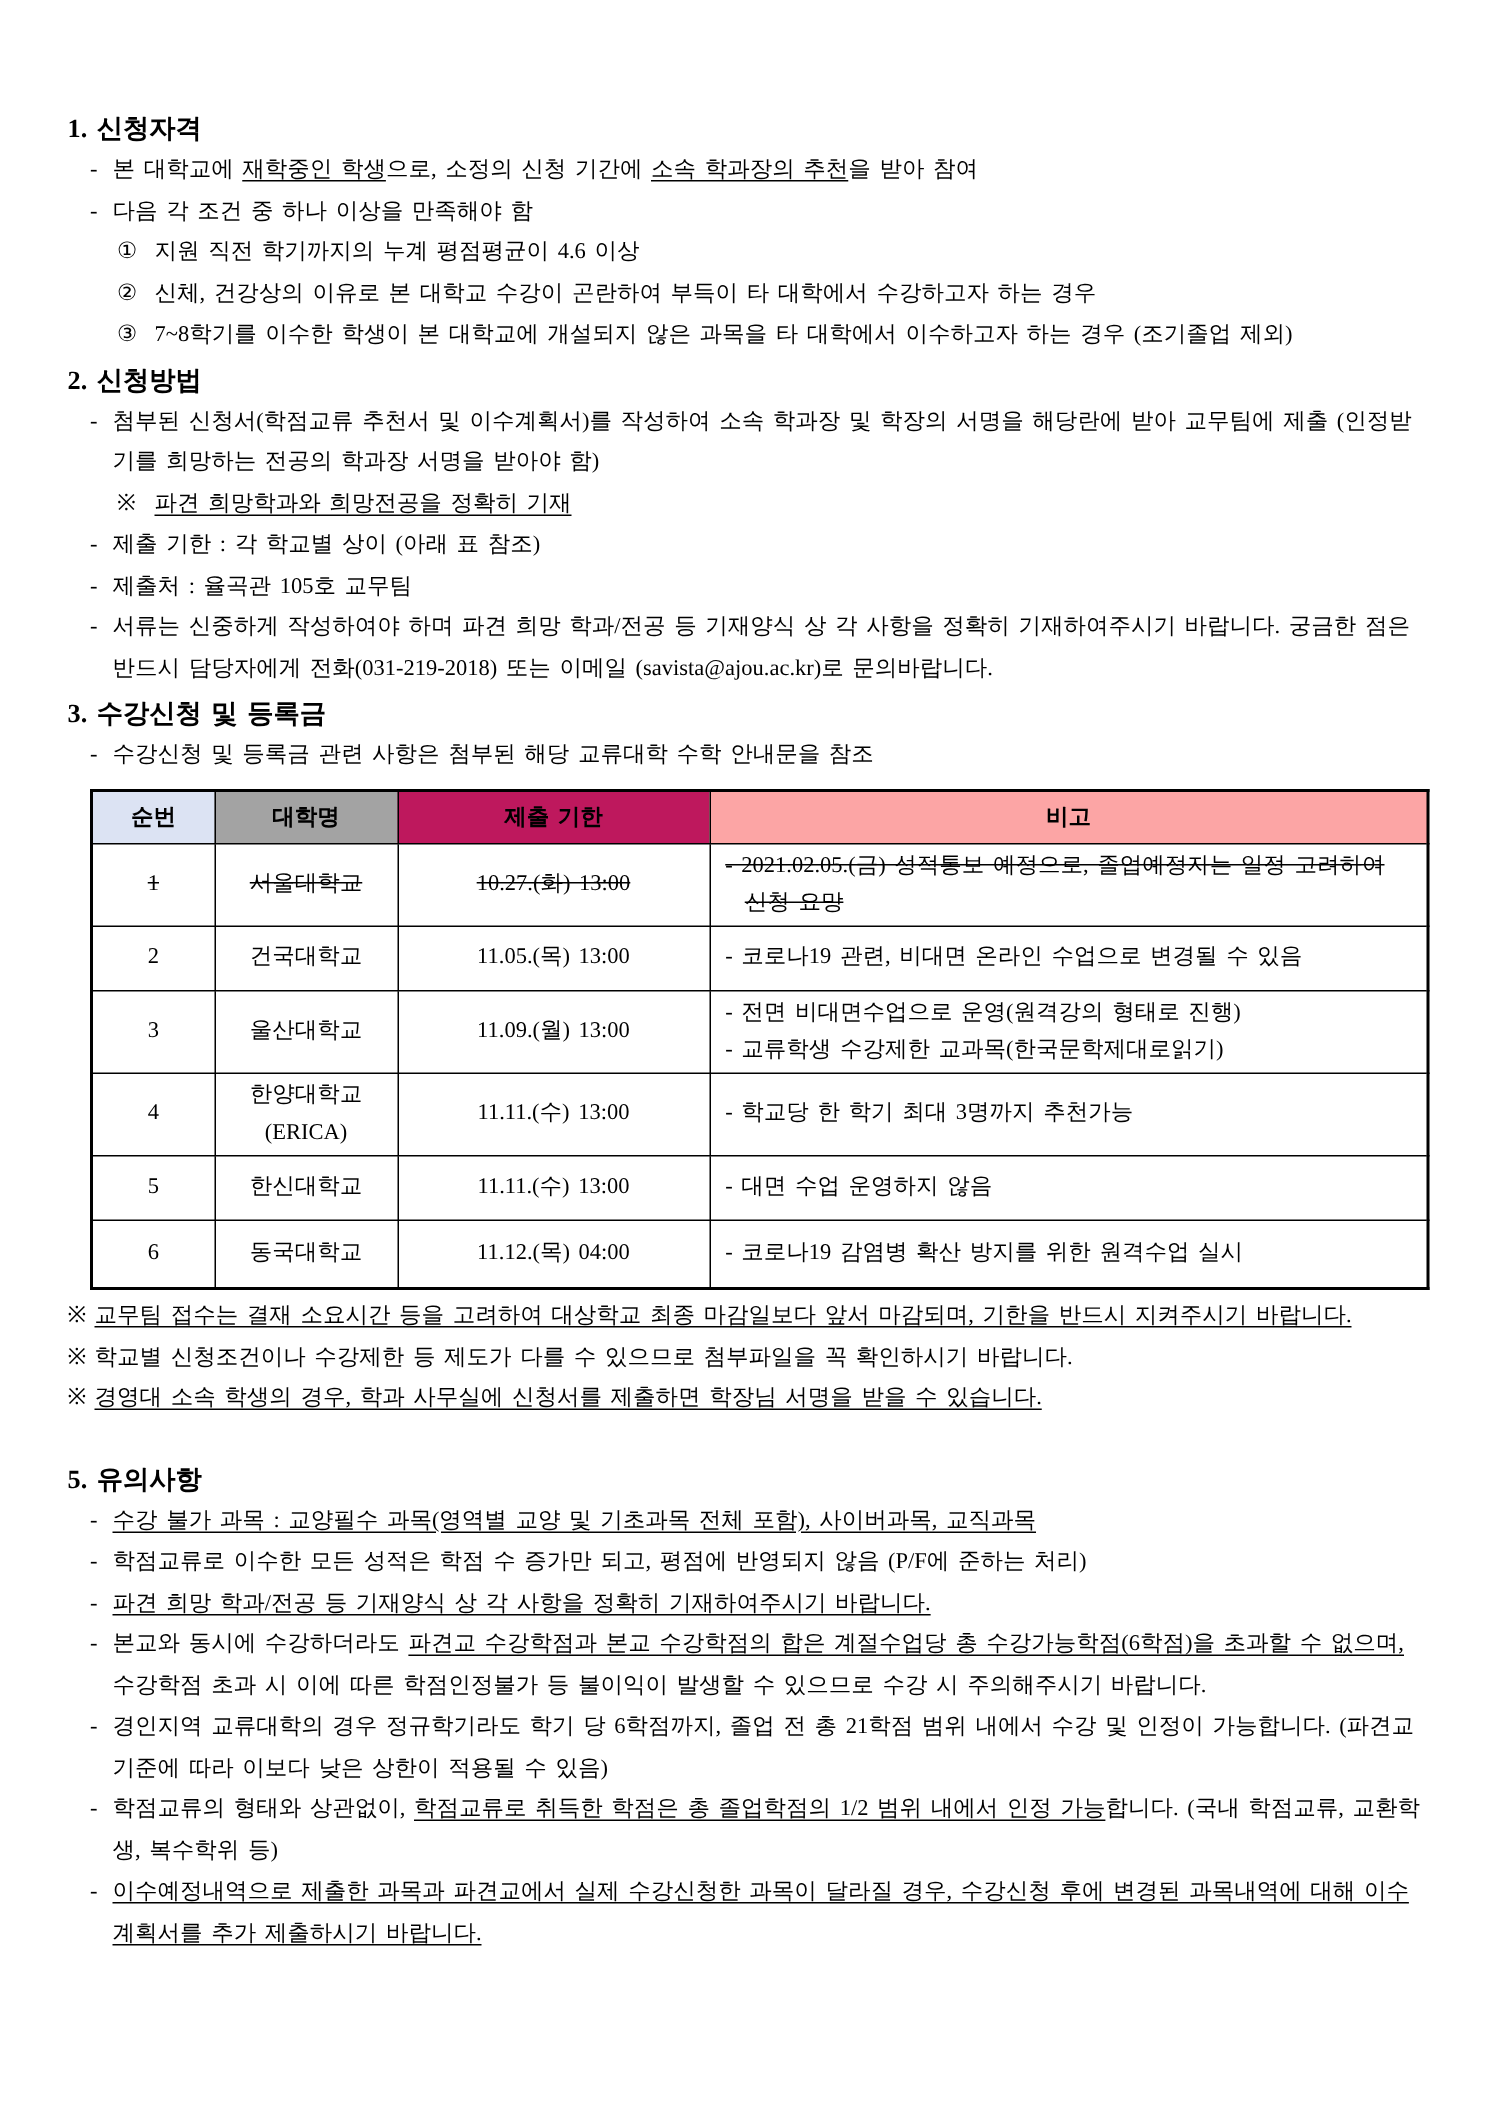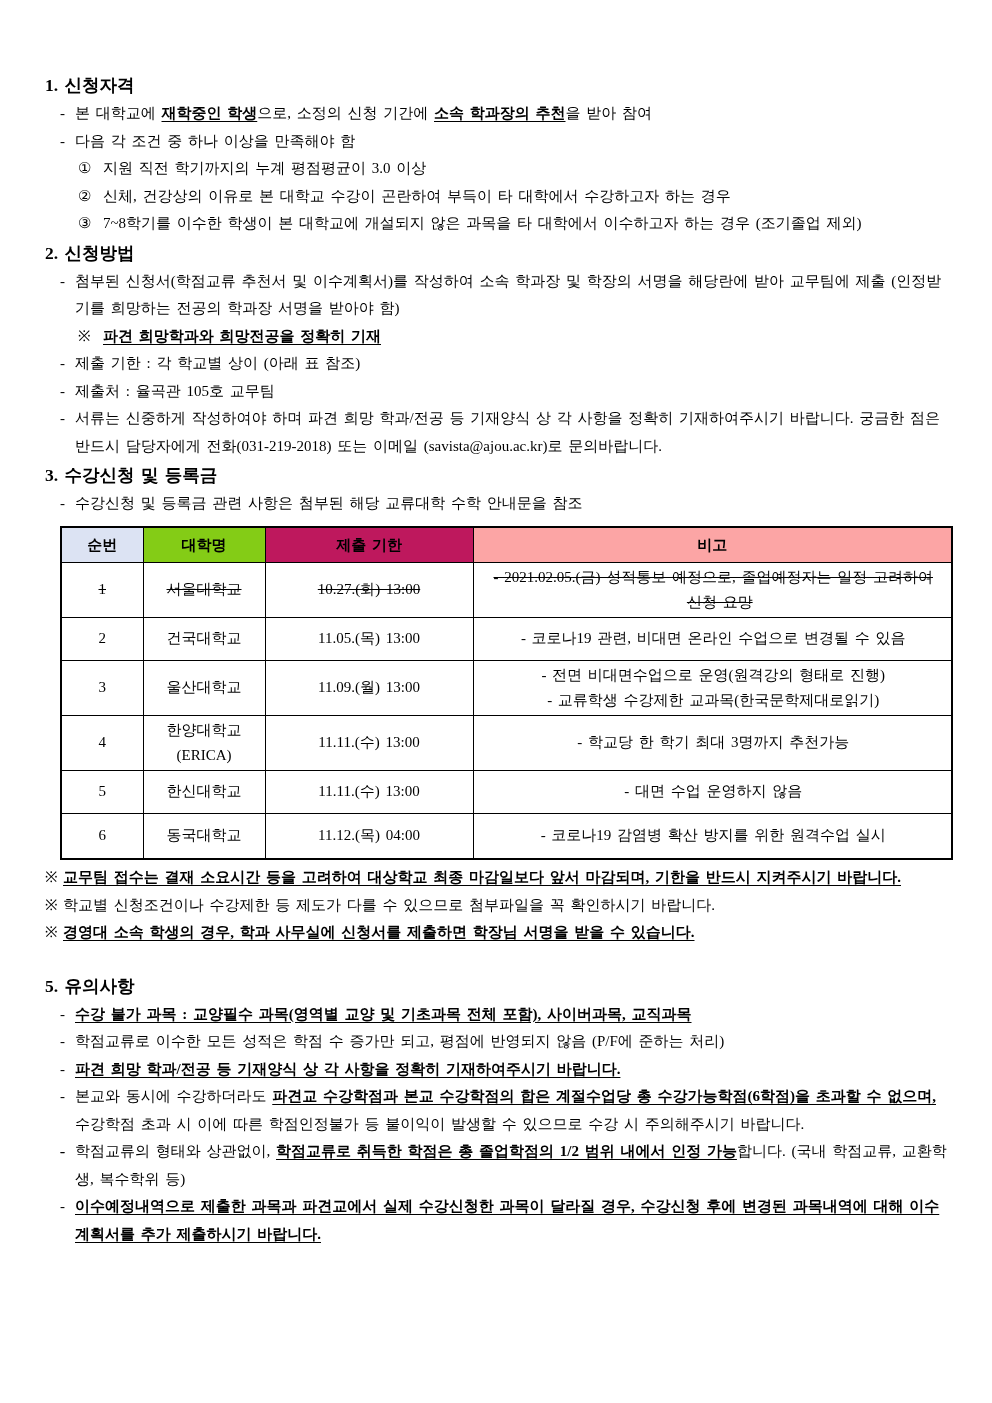--- a/index.html
+++ b/index.html
@@ -20,21 +20,21 @@
     margin:0;
     font-size:17.5px;
     font-weight:bold;
     line-height:30px;
   }
   .items{margin:0;}
   .item{position:relative;padding-left:30px;}
   .item .marker{position:absolute;left:15px;top:0;}
   .item.lvl2{padding-left:58px;}
   .item.lvl2 .marker{left:33px;}
-  .b{font-weight:bold;}
+  .b{font-weight:normal;}
   .u{text-decoration:underline;text-underline-offset:3px;}
   
   table.univ{
     border-collapse:collapse;
     table-layout:fixed;
     width:893px;
     margin:8px 0 4px 15px;
     border:2px solid #000;
     font-size:15px;
   }
@@ -43,21 +43,21 @@
     vertical-align:middle;
     padding:2px 6px;
     line-height:25px;
   }
   table.univ th{
     font-weight:bold;
     height:30px;
     line-height:24px;
   }
   table.univ td.c{text-align:center;}
-  table.univ td.remarks{text-align:center;padding-left:10px;padding-right:8px;}
+  table.univ td.remarks{text-align:left;padding-left:10px;padding-right:8px;}
   .remark-line{padding-left:13px;text-indent:-13px;}
   tbody tr:nth-child(1){height:52px;}
   tbody tr:nth-child(2){height:43px;}
   tbody tr:nth-child(3){height:50px;}
   tbody tr:nth-child(4){height:49px;}
   tbody tr:nth-child(5){height:43px;}
   tbody tr:nth-child(6){height:46px;}
   tr.strike td{text-decoration:line-through;}
   .col-no{width:82px;}
   .col-univ{width:122px;}
@@ -72,21 +72,21 @@
 </head>
 <body>
 
 <div class="page">
 
   <section>
     <h2 class="sec-h">1. 신청자격</h2>
     <div class="items">
         <div class="item"><span class="marker">-</span><span class="">본 대학교에 </span><span class="b u">재학중인 학생</span><span class="">으로, 소정의 신청 기간에 </span><span class="b u">소속 학과장의 추천</span><span class="">을 받아 참여</span></div>
         <div class="item"><span class="marker">-</span><span class="">다음 각 조건 중 하나 이상을 만족해야 함</span></div>
-        <div class="item lvl2"><span class="marker">①</span><span class="">지원 직전 학기까지의 누계 평점평균이 3.0 이상</span></div>
+        <div class="item lvl2"><span class="marker">①</span><span class="">지원 직전 학기까지의 누계 평점평균이 4.6 이상</span></div>
         <div class="item lvl2"><span class="marker">②</span><span class="">신체, 건강상의 이유로 본 대학교 수강이 곤란하여 부득이 타 대학에서 수강하고자 하는 경우</span></div>
         <div class="item lvl2"><span class="marker">③</span><span class="">7~8학기를 이수한 학생이 본 대학교에 개설되지 않은 과목을 타 대학에서 이수하고자 하는 경우 (조기졸업 제외)</span></div>
       </div>
   </section>
 
   <section>
     <h2 class="sec-h">2. 신청방법</h2>
     <div class="items">
         <div class="item"><span class="marker">-</span><span class="">첨부된 신청서(학점교류 추천서 및 이수계획서)를 작성하여 소속 학과장 및 학장의 서명을 해당란에 받아 교무팀에 제출 (인정받기를 희망하는 전공의 학과장 서명을 받아야 함)</span></div>
         <div class="item lvl2"><span class="marker">※</span><span class="b u">파견 희망학과와 희망전공을 정확히 기재</span></div>
@@ -107,21 +107,21 @@
     <table class="univ">
       <colgroup>
         <col class="col-no">
           <col class="col-univ">
           <col class="col-deadline">
           <col class="col-remarks">
       </colgroup>
       <thead>
         <tr>
           <th style="background: rgb(220, 227, 243);">순번</th>
-          <th style="background: #84cc16;">대학명</th>
+          <th style="background: #a3a3a3;">대학명</th>
           <th style="background: #be185d;">제출 기한</th>
           <th style="background: #fca5a5;">비고</th>
         </tr>
       </thead>
       <tbody>
           <tr class="strike">
             <td class="c">1</td>
             <td class="c">
               <div>서울대학교</div>
             </td>
@@ -191,19 +191,19 @@
       </div>
   </section>
 
   <section class="sec-cautions">
     <h2 class="sec-h">5. 유의사항</h2>
     <div class="items">
         <div class="item"><span class="marker">-</span><span class="b u">수강 불가 과목 : 교양필수 과목(영역별 교양 및 기초과목 전체 포함), 사이버과목, 교직과목</span></div>
         <div class="item"><span class="marker">-</span><span class="">학점교류로 이수한 모든 성적은 학점 수 증가만 되고, 평점에 반영되지 않음  (P/F에 준하는 처리)</span></div>
         <div class="item"><span class="marker">-</span><span class="b u">파견 희망 학과/전공 등 기재양식 상 각 사항을 정확히 기재하여주시기 바랍니다.</span></div>
         <div class="item"><span class="marker">-</span><span class="">본교와 동시에 수강하더라도 </span><span class="b u">파견교 수강학점과 본교 수강학점의 합은 계절수업당 총 수강가능학점(6학점)을 초과할 수 없으며,</span><span class=""> 수강학점 초과 시 이에 따른 학점인정불가 등 불이익이 발생할 수 있으므로 수강 시 주의해주시기 바랍니다.</span></div>
-        <div class="item"><span class="marker">-</span></div>
+        <div class="item"><span class="marker">-</span><span class="">경인지역 교류대학의 경우 정규학기라도 학기 당 6학점까지, 졸업 전 총 21학점 범위 내에서 수강 및 인정이 가능합니다. (파견교 기준에 따라 이보다 낮은 상한이 적용될 수 있음)</span></div>
         <div class="item"><span class="marker">-</span><span class="">학점교류의 형태와 상관없이, </span><span class="b u">학점교류로 취득한 학점은 총 졸업학점의 1/2 범위 내에서 인정 가능</span><span class="">합니다. (국내 학점교류, 교환학생, 복수학위 등)</span></div>
         <div class="item"><span class="marker">-</span><span class="b u">이수예정내역으로 제출한 과목과 파견교에서 실제 수강신청한 과목이 달라질 경우, 수강신청 후에 변경된 과목내역에 대해 이수계획서를 추가 제출하시기 바랍니다.</span></div>
       </div>
   </section>
 
 </div>
 
 </body></html>

